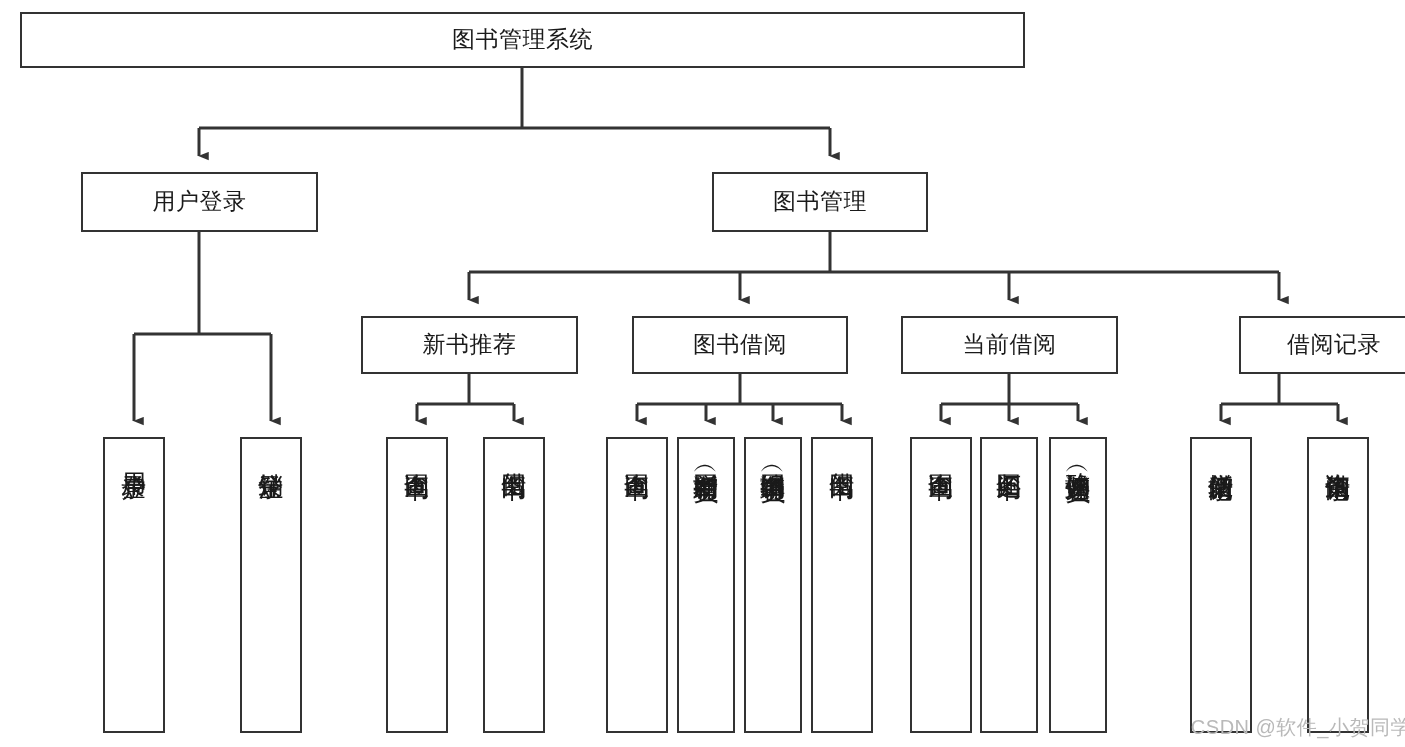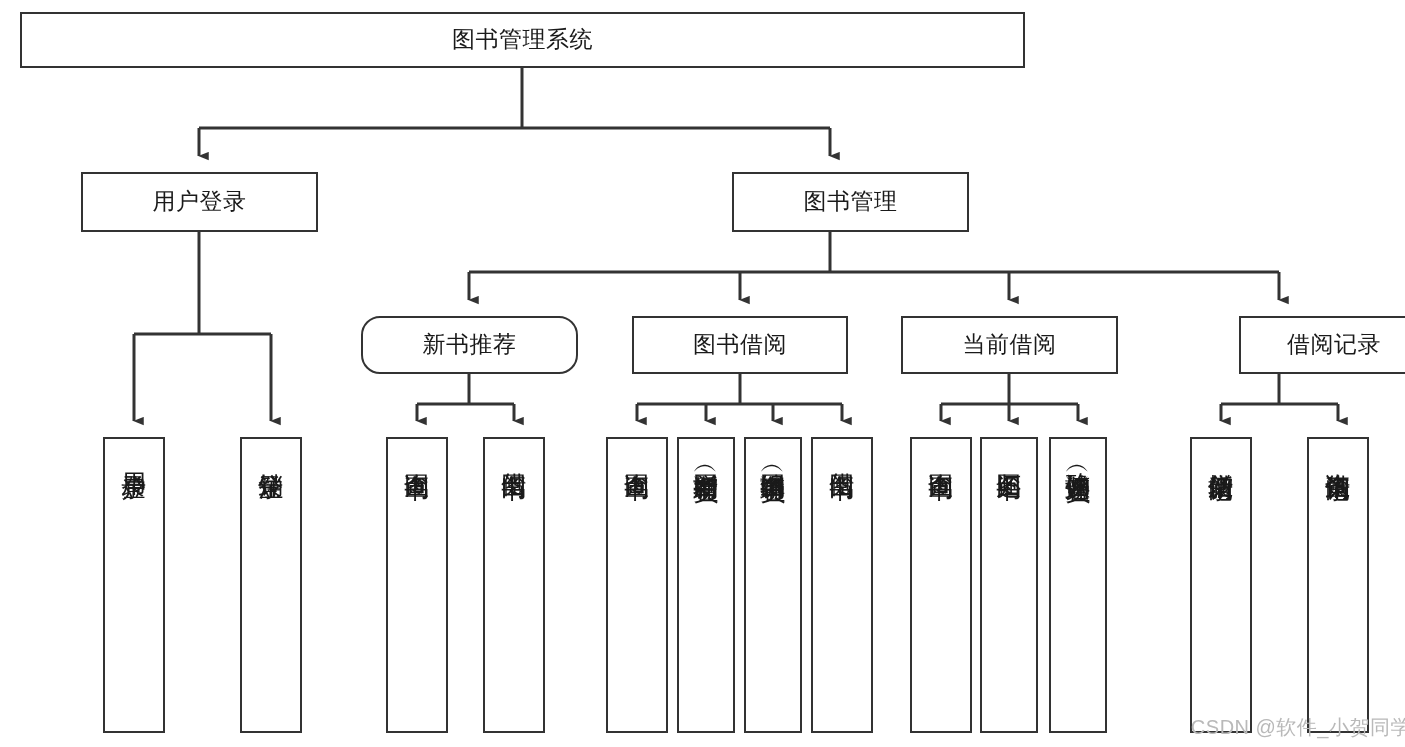--- a/index.html
+++ b/index.html
@@ -130,25 +130,25 @@
     </g>
   </svg>
 
   <div class="node root horizontal" style="left:20px; top:12px; width:1005px; height:56px;">
     <span class="node-label">图书管理系统</span>
   </div>
 
   <div class="node horizontal" style="left:81px; top:172px; width:237px; height:60px;">
     <span class="node-label">用户登录</span>
   </div>
-  <div class="node horizontal" style="left:712px; top:172px; width:237px; height:60px;margin-left:20px;">
+  <div class="node horizontal" style="left:712px; top:172px; width:216px; height:60px;">
     <span class="node-label">图书管理</span>
   </div>
 
-  <div class="node horizontal" style="left:361px; top:316px; width:217px; height:58px;border-radius:19px;">
+  <div class="node horizontal" style="left:361px; top:316px; width:217px; height:58px;">
     <span class="node-label">新书推荐</span>
   </div>
   <div class="node horizontal" style="left:632px; top:316px; width:216px; height:58px;align-items:center;">
     <span class="node-label">图书借阅</span>
   </div>
   <div class="node horizontal" style="left:901px; top:316px; width:217px; height:58px;">
     <span class="node-label">当前借阅</span>
   </div>
   <div class="node horizontal" style="left:1239px; top:316px; width:190px; height:58px;">
     <span class="node-label">借阅记录</span>

